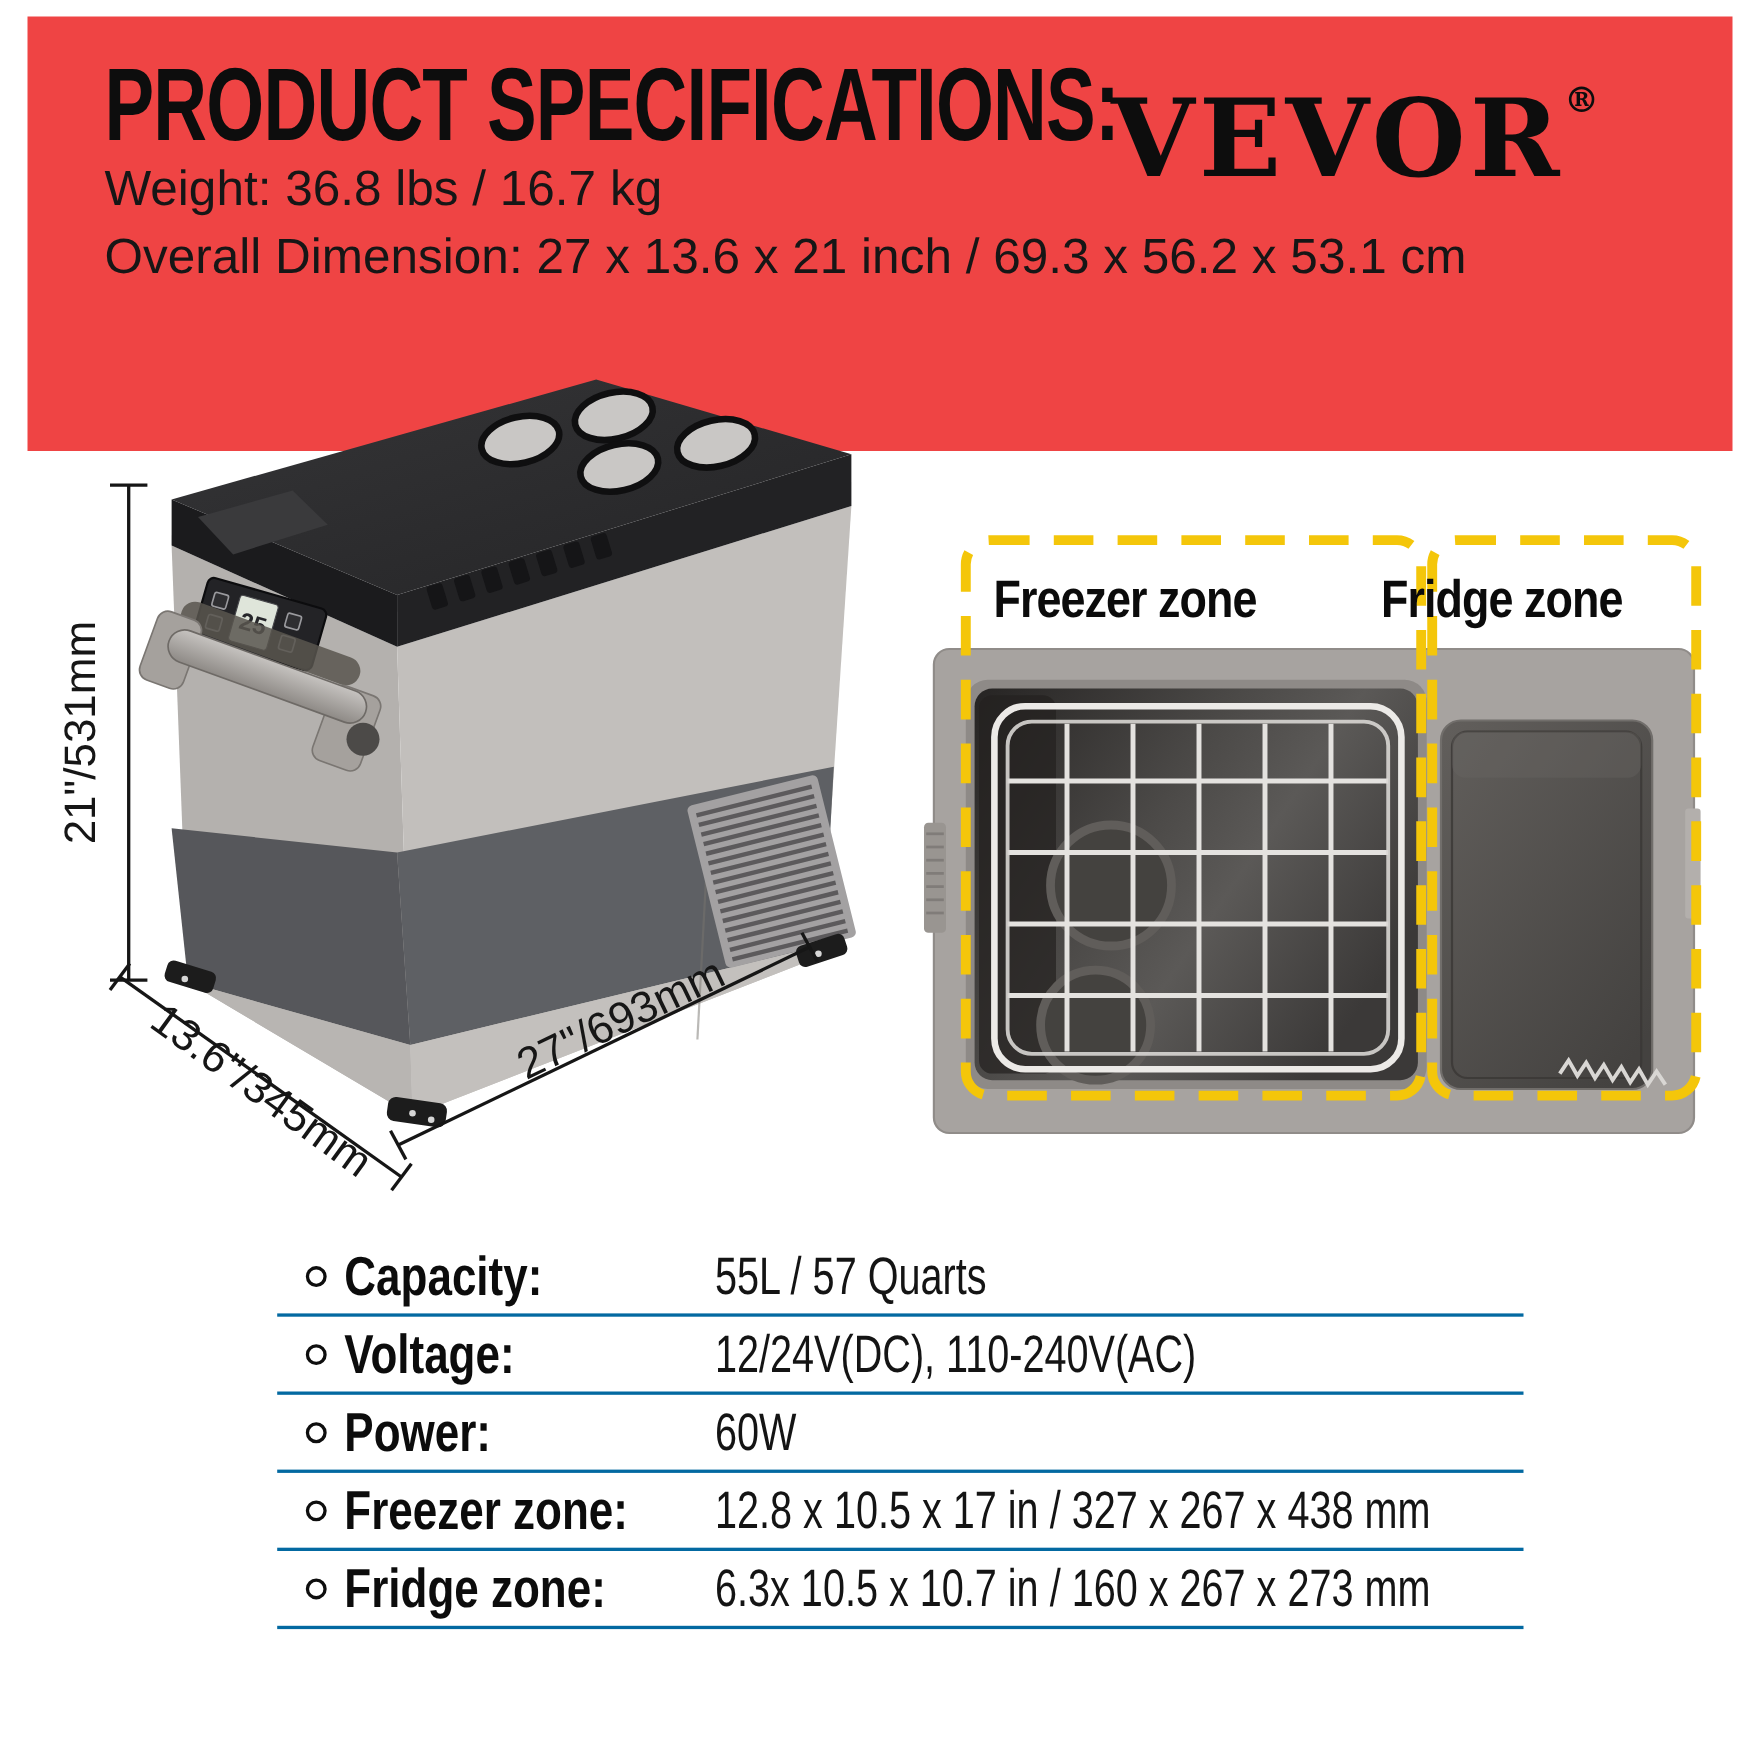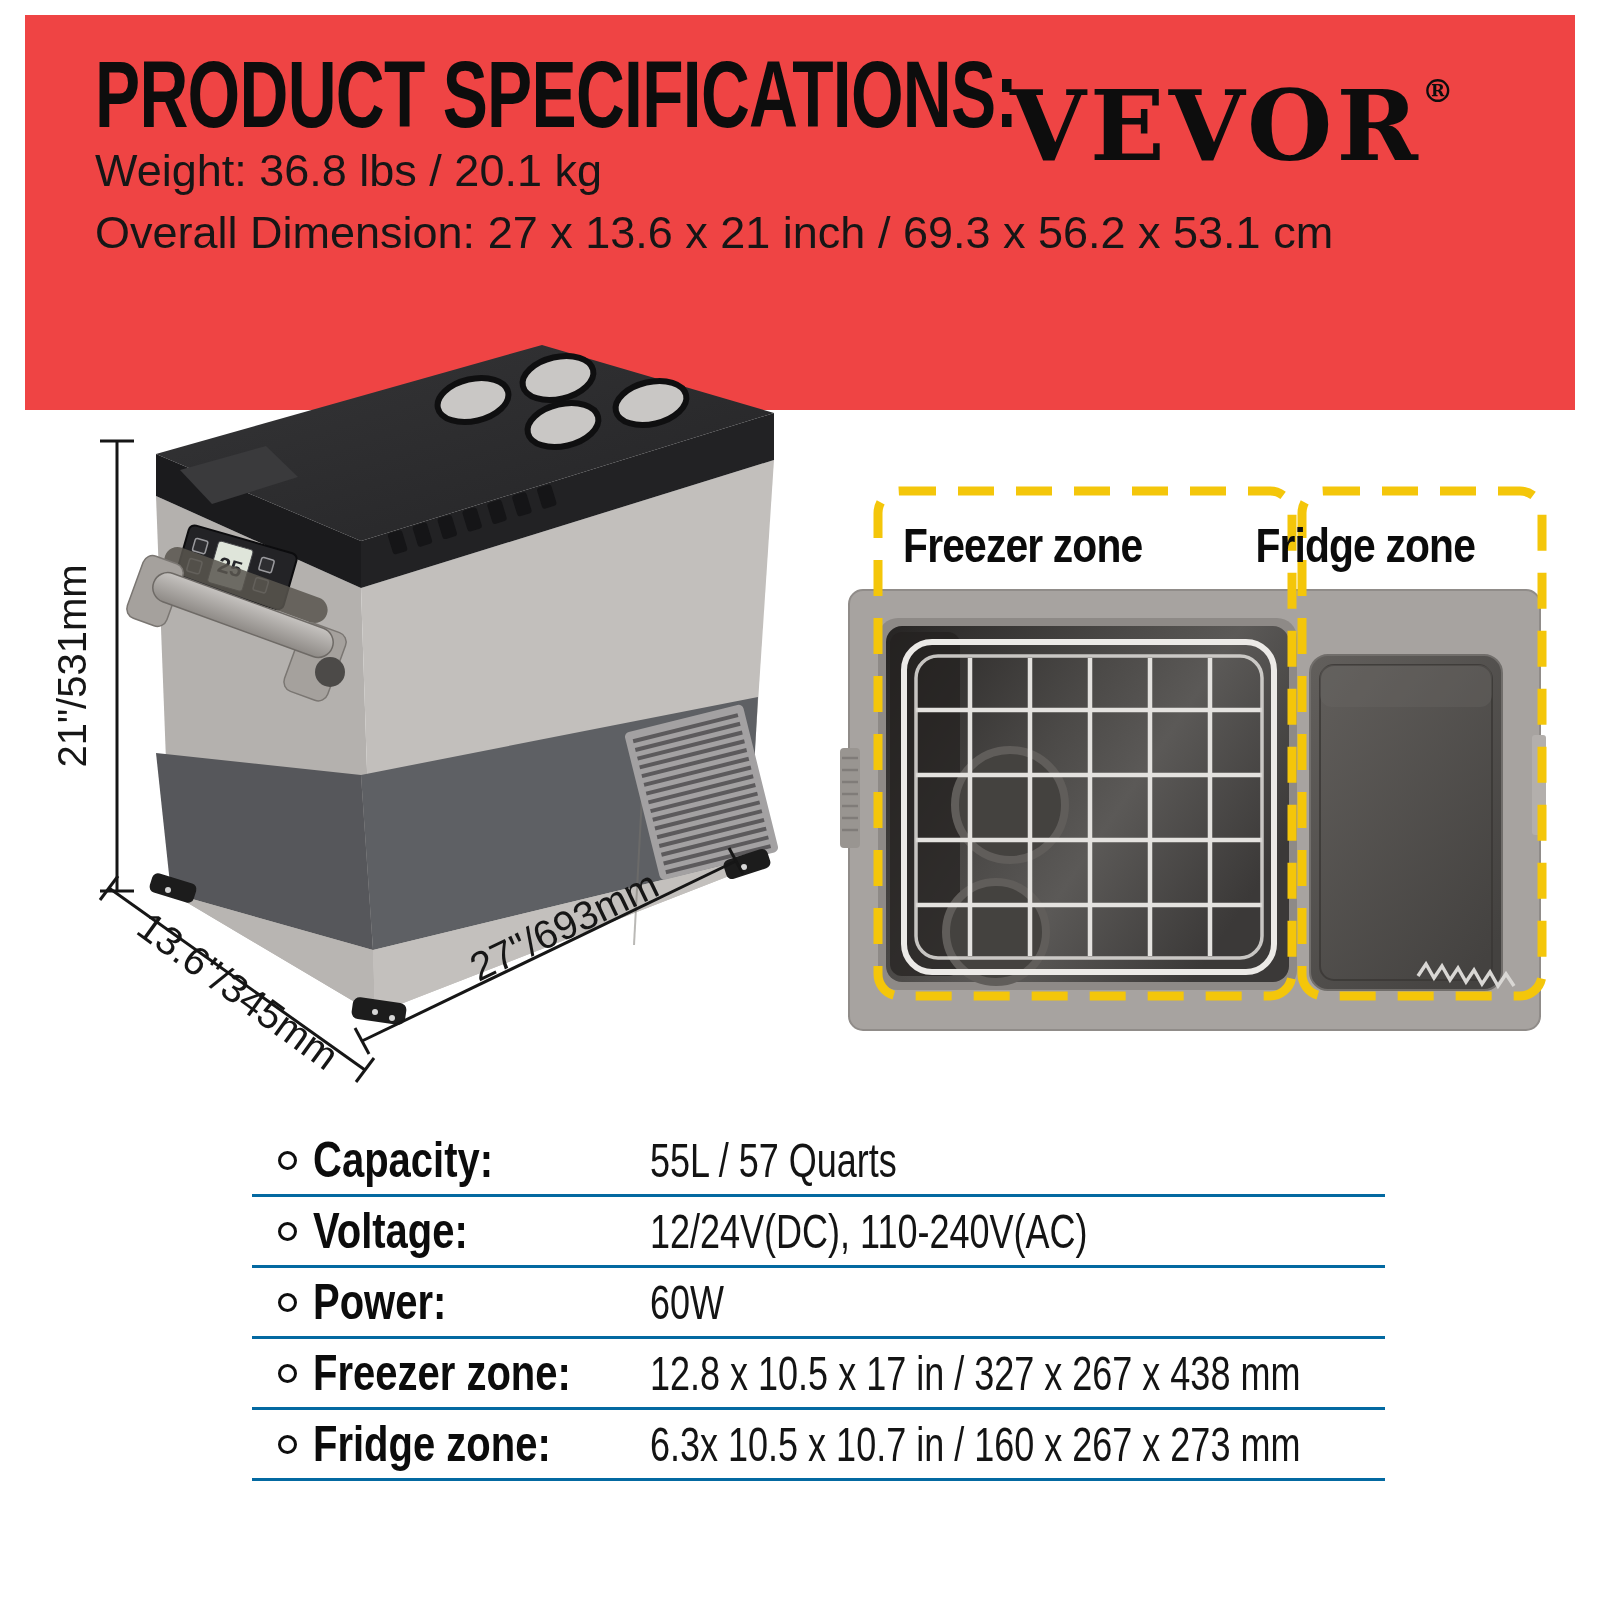--- a/index.html
+++ b/index.html
@@ -46,21 +46,21 @@
 </head>
 <body>
 
 <div class="page">
 
   <header class="banner">
     <div class="banner-title">
       <span class="cond">PRODUCT SPECIFICATIONS:</span>
     </div>
     <div class="banner-logo"><span>VEVOR</span><sup>®</sup></div>
-    <div class="banner-weight">Weight: 36.8 lbs / 20.1 kg</div>
+    <div class="banner-weight">Weight: 36.8 lbs / 16.7 kg</div>
     <div class="banner-dim">Overall Dimension: 27 x 13.6 x 21 inch / 69.3 x 56.2 x 53.1 cm</div>
   </header>
 
   <svg class="product-svg" viewBox="0 0 780 780">
     <defs>
       <linearGradient id="barGrad" x1="0" y1="0" x2="0" y2="1">
         <stop offset="0" stop-color="#c6c3c0"></stop>
           <stop offset="1" stop-color="#8e8a86"></stop>
       </linearGradient>
       <linearGradient id="lidGrad" x1="0" y1="0" x2="1" y2="1">

